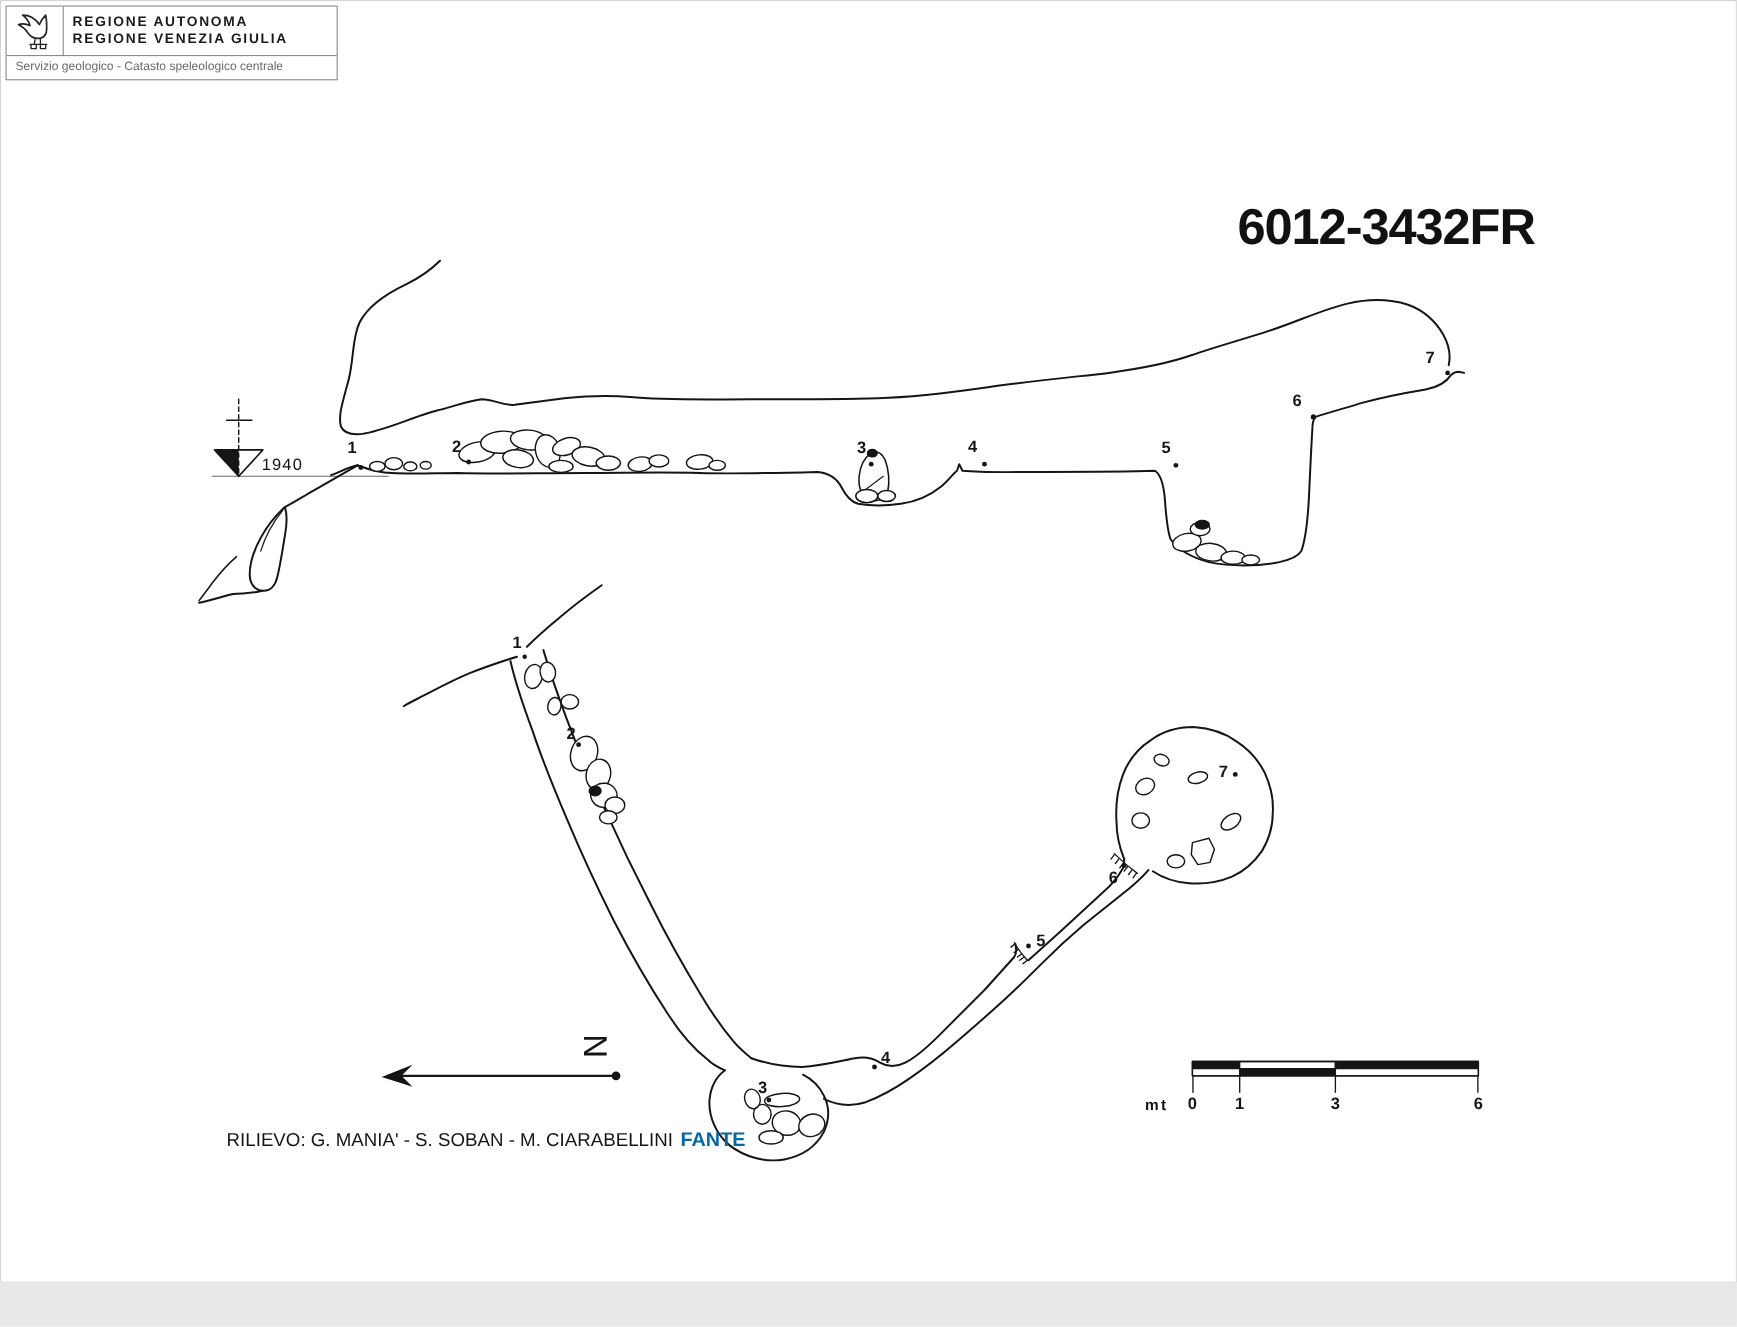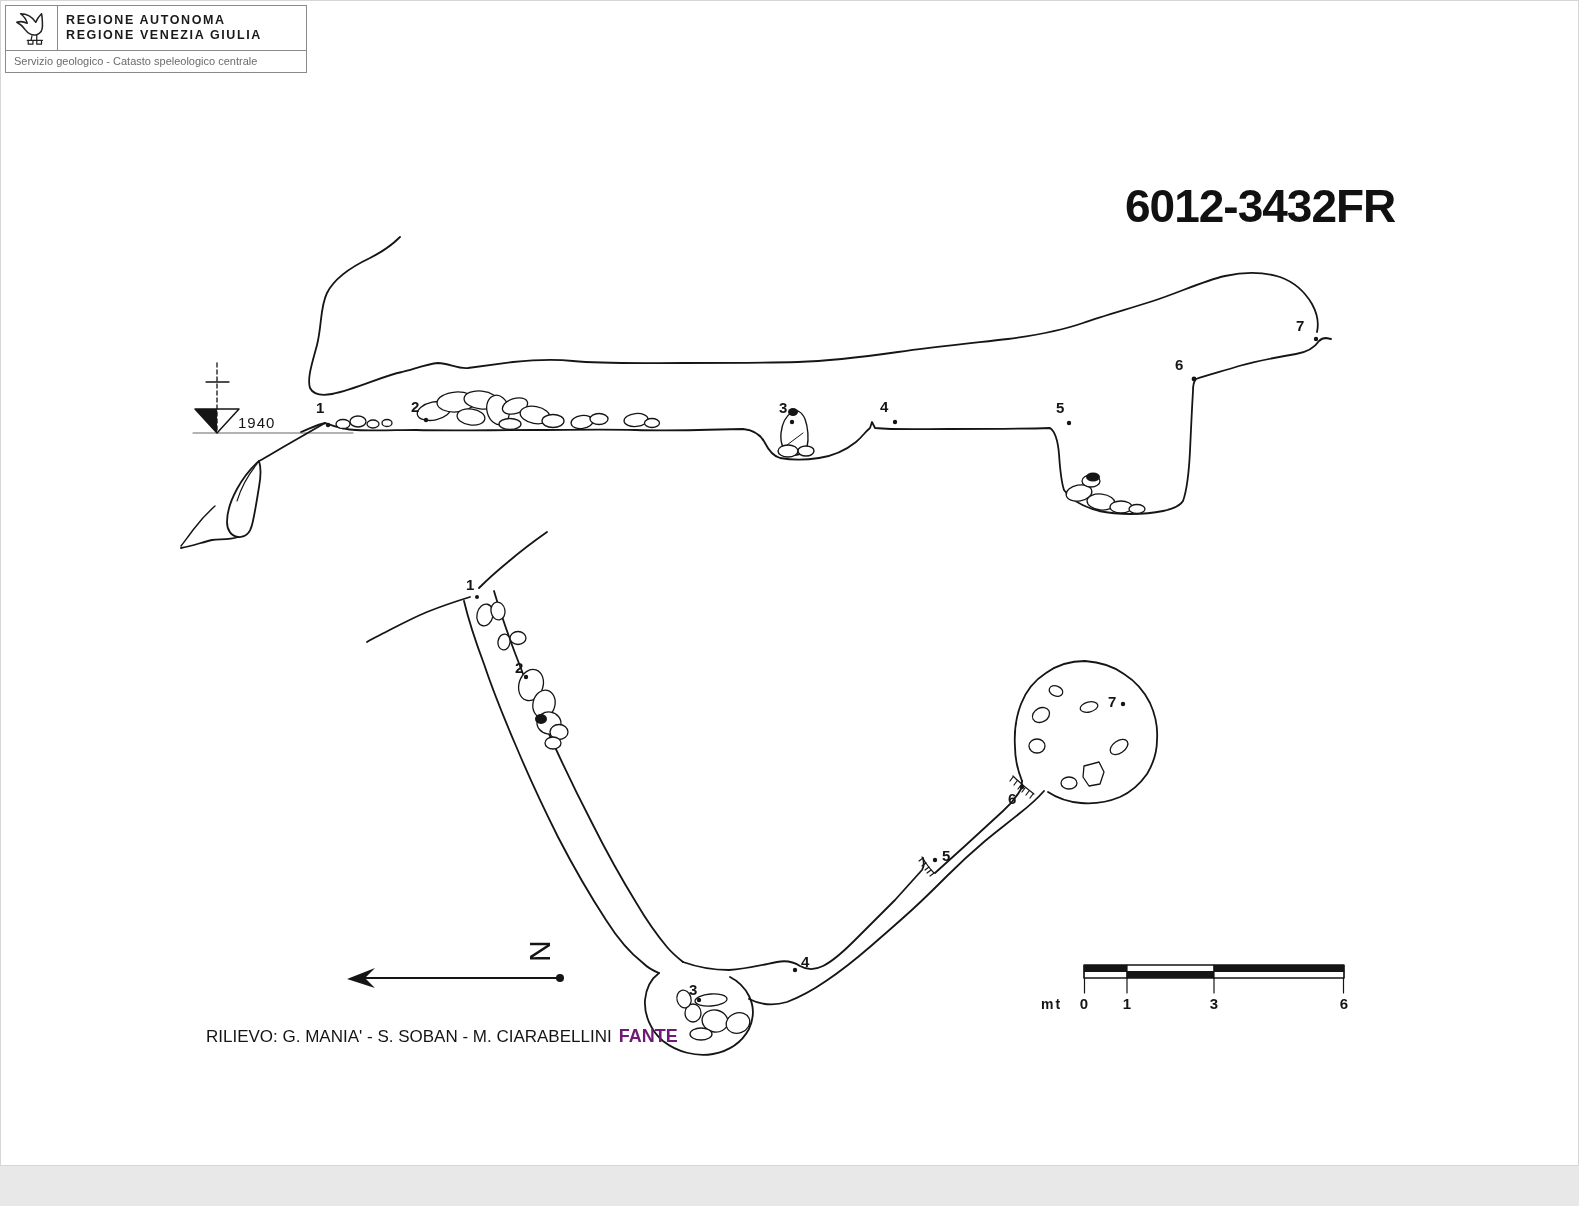--- a/index.html
+++ b/index.html
@@ -19,21 +19,21 @@
   
   .title{position:absolute;left:1124px;top:178px;font-size:46px;font-weight:bold;letter-spacing:-1px;color:#111;}
   
   .lbl{position:absolute;font-size:15px;font-weight:600;color:#151515;line-height:1;}
   .elev{position:absolute;left:237px;top:413px;font-size:15px;letter-spacing:1px;font-weight:500;color:#151515;}
   .north-n{position:absolute;left:528px;top:933px;font-size:30px;font-weight:500;transform:rotate(90deg);color:#151515;}
   .scale-lbl{position:absolute;top:994px;font-size:15px;font-weight:600;transform:translateX(-50%);}
   .scale-unit{position:absolute;left:1040px;top:995px;font-size:14px;font-weight:600;letter-spacing:2px;}
   .credits{position:absolute;left:205px;top:1025px;display:flex;align-items:flex-end;gap:7px;}
   .credits .who{font-size:17px;color:#151515;}
-  .credits .cave{font-size:18px;font-weight:bold;color:#701a75;}
+  .credits .cave{font-size:18px;font-weight:bold;color:#0369a1;}
 </style>
 </head>
 <body>
 
 <div class="page">
 
   <svg class="linework" viewBox="0 0 1579 1206" fill="none" stroke="#151515" stroke-width="1.8" stroke-linecap="round" stroke-linejoin="round">
 
     <g>
 

